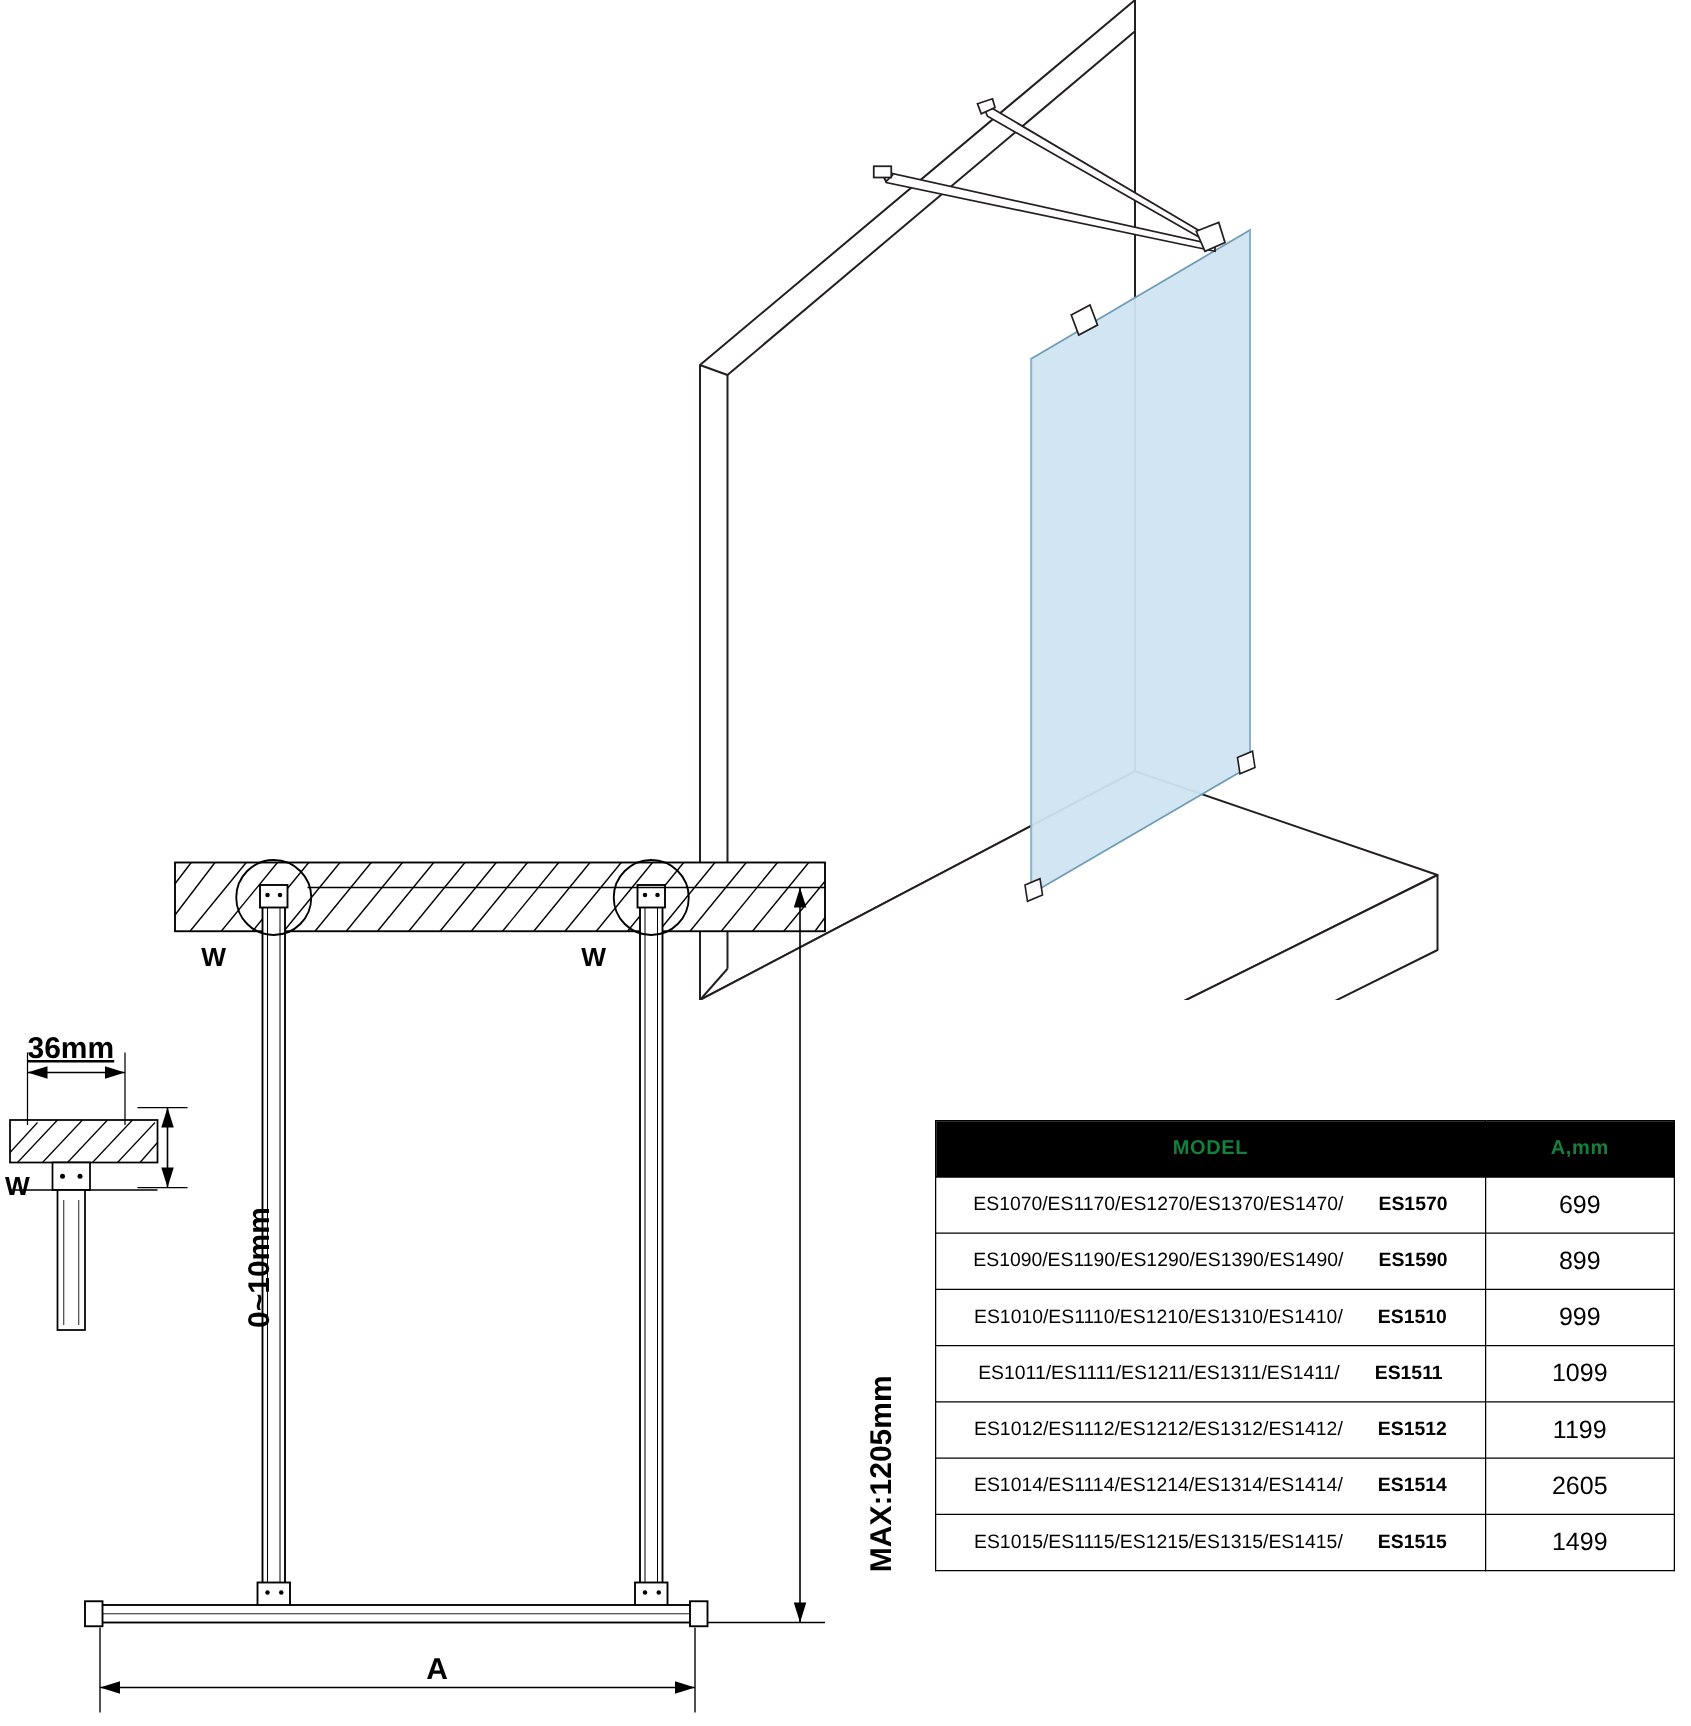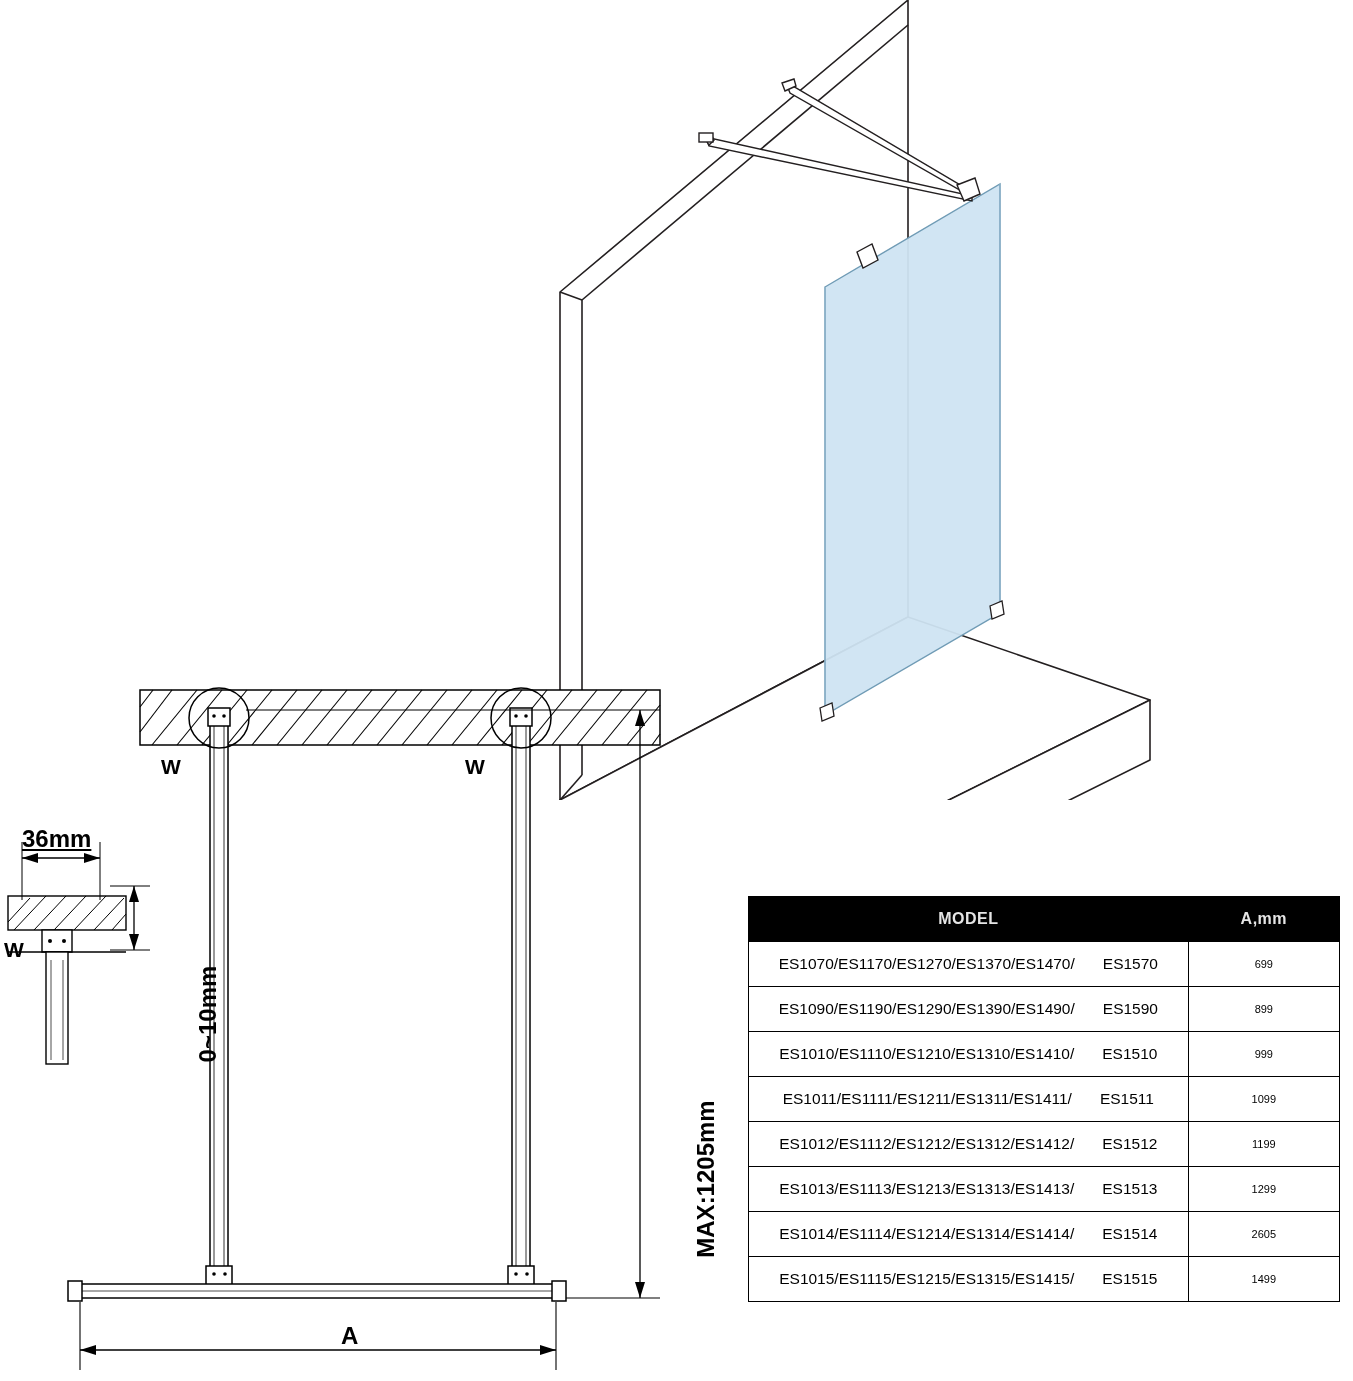--- a/index.html
+++ b/index.html
@@ -48,37 +48,37 @@
     font-size: 15.5px;
   }
   #spec-table th, #spec-table td {
     border: 1px solid #000000;
     padding: 0;
     height: 45px;
     box-sizing: border-box;
   }
   #spec-table thead th {
     background: #000000;
-    color: #e5e5e5;
+    color: #15803d;
     font-size: 16px;
     font-weight: bold;
     letter-spacing: 0.5px;
     border: 1px solid #000000;
   }
   #spec-table th.col-model, #spec-table td.col-model {
     width: 440px;
     text-align: center;
   }
   #spec-table th.col-a, #spec-table td.col-a {
     width: 152px;
     text-align: center;
   }
   td.col-model .prefix { font-weight: normal; }
-  td.col-model .suffix { font-weight: normal; margin-left: 28px; }
-  td.col-a { font-weight: normal; font-size: 11px; }
+  td.col-model .suffix { font-weight: bold; margin-left: 28px; }
+  td.col-a { font-weight: normal; font-size: 20px; }
 </style>
 </head>
 <body>
 
 <div id="page">
 
   <svg id="iso" class="abs" viewBox="0 0 680 800">
     <g fill="none" stroke="#231f20" stroke-width="1.6" stroke-linejoin="round">
 
       <polygon points="40,292 388,0 388,617 40,800" fill="#ffffff" stroke="#231f20" stroke-width="1.6"></polygon>
@@ -263,24 +263,20 @@
         </tr>
         <tr>
           <td class="col-model"><span class="prefix">ES1011/ES1111/ES1211/ES1311/ES1411/</span><span class="suffix">ES1511</span></td>
           <td class="col-a">1099</td>
         </tr>
         <tr>
           <td class="col-model"><span class="prefix">ES1012/ES1112/ES1212/ES1312/ES1412/</span><span class="suffix">ES1512</span></td>
           <td class="col-a">1199</td>
         </tr>
         <tr>
-          <td class="col-model"><span class="prefix">ES1013/ES1113/ES1213/ES1313/ES1413/</span><span class="suffix">ES1513</span></td>
-          <td class="col-a">1299</td>
-        </tr>
-        <tr>
           <td class="col-model"><span class="prefix">ES1014/ES1114/ES1214/ES1314/ES1414/</span><span class="suffix">ES1514</span></td>
           <td class="col-a">2605</td>
         </tr>
         <tr>
           <td class="col-model"><span class="prefix">ES1015/ES1115/ES1215/ES1315/ES1415/</span><span class="suffix">ES1515</span></td>
           <td class="col-a">1499</td>
         </tr>
       </tbody>
   </table>
 

